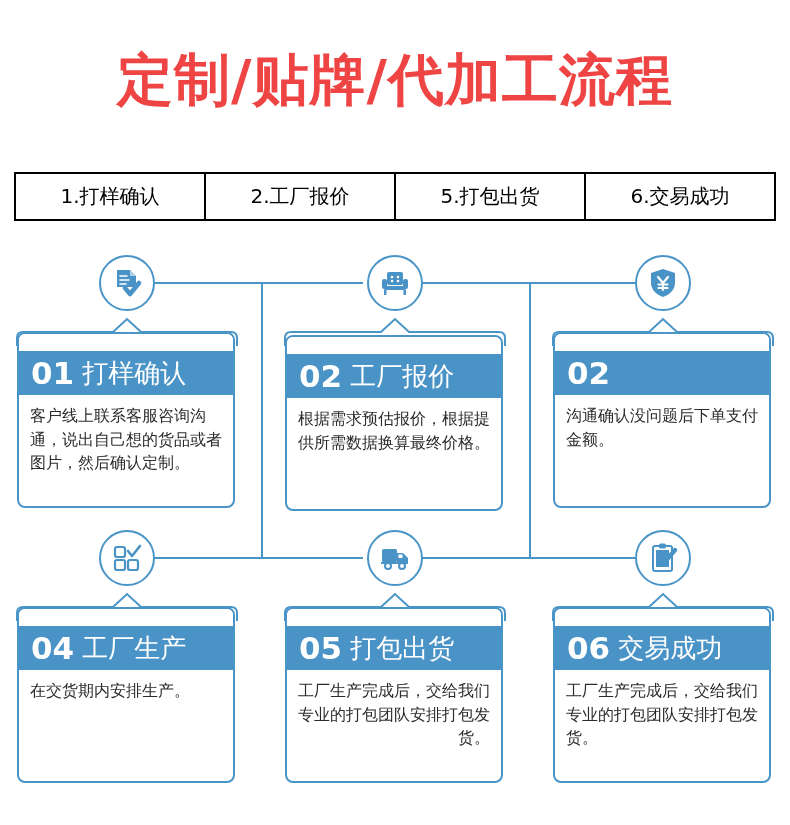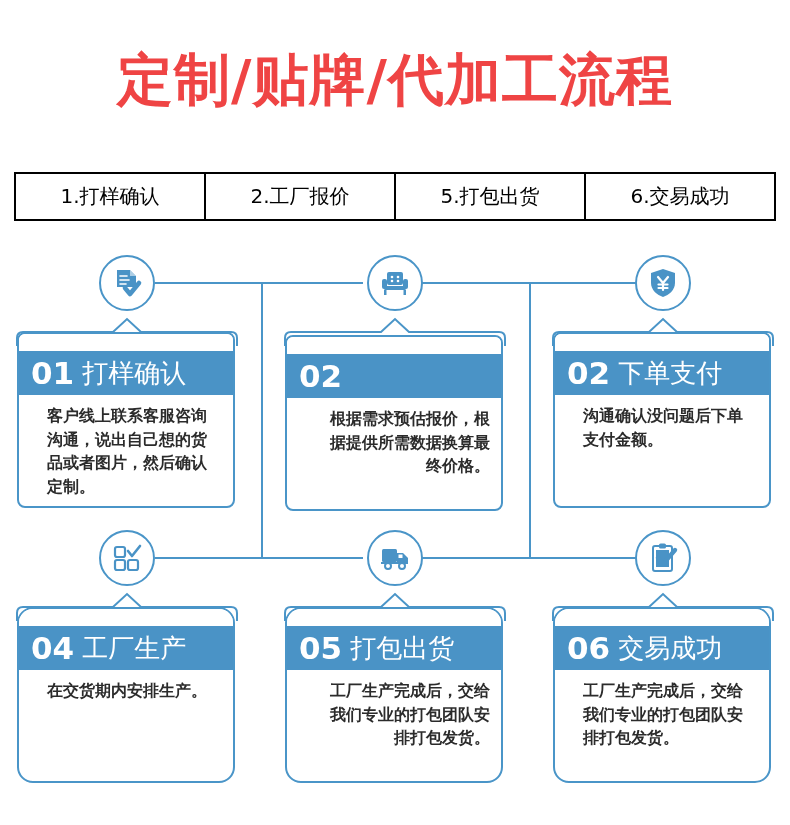--- a/index.html
+++ b/index.html
@@ -104,29 +104,28 @@
     letter-spacing: 0px;
     line-height: 1;
   }
   .card-title {
     font-size: 26px;
     margin-left: 8px;
     line-height: 1;
     font-weight: normal;
   }
   .card-body {
-    padding: 9px 11px 10px 28px;
+    padding: 9px 11px 10px 11px;
     font-size: 16px;
     line-height: 1.48;
     color: #2b2b2b;
     letter-spacing: 0px;
-    font-weight: bold;
   }
   .card-r1 { height: 176px; }
-  .card-r2 { height: 176px; border-radius: 16px; }
+  .card-r2 { height: 176px; }
 </style>
 </head>
 <body>
 
 <div class="page-title">定制/贴牌/代加工流程</div>
 
 <div class="tab-strip">
   <div class="tab-cell">1.打样确认</div>
   <div class="tab-cell">2.工厂报价</div>
   <div class="tab-cell">5.打包出货</div>
@@ -246,29 +245,29 @@
       <span class="card-num">01</span>
       <span class="card-title">打样确认</span>
     </div>
     <div class="card-body">客户线上联系客服咨询沟通，说出自己想的货品或者图片，然后确认定制。</div>
   </div>
 
   <div class="card card-r1" style="left:285px; top:99px;text-align:right;">
     <div class="card-gap"></div>
     <div class="card-head">
       <span class="card-num">02</span>
+      <span class="card-title">工厂报价</span>
     </div>
     <div class="card-body">根据需求预估报价，根据提供所需数据换算最终价格。</div>
   </div>
 
   <div class="card card-r1" style="left:553px; top:96px;">
     <div class="card-gap"></div>
     <div class="card-head">
       <span class="card-num">02</span>
-      <span class="card-title">下单支付</span>
     </div>
     <div class="card-body">沟通确认没问题后下单支付金额。</div>
   </div>
 
   <div class="card card-r2" style="left:17px; top:371px;">
     <div class="card-gap"></div>
     <div class="card-head">
       <span class="card-num">04</span>
       <span class="card-title">工厂生产</span>
     </div>

